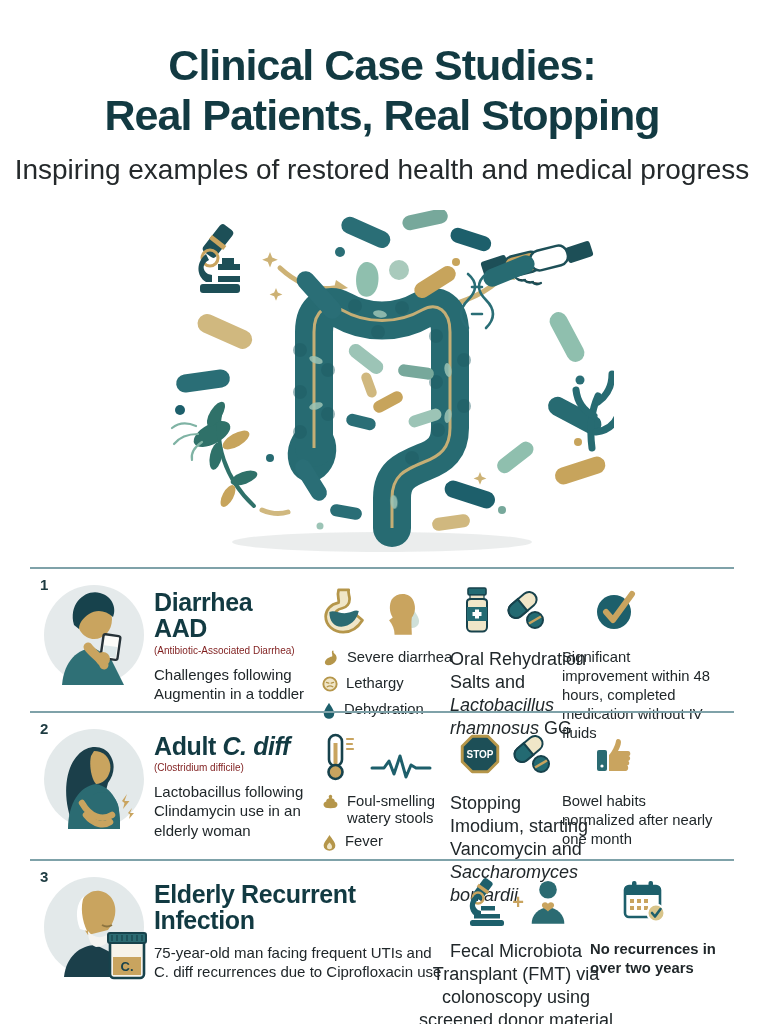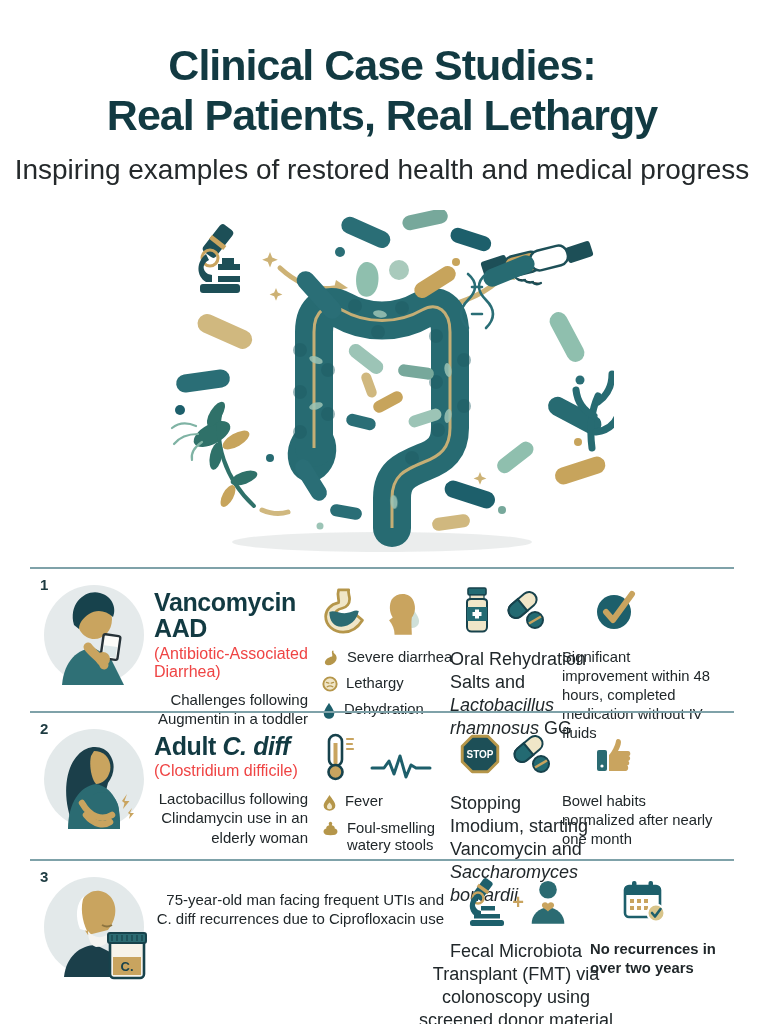--- a/index.html
+++ b/index.html
@@ -16,22 +16,22 @@
   #case1{top:567px;height:144px;}
   #case2{top:711px;height:148px;}
   #case3{top:859px;height:165px;}
   .num{position:absolute;left:10px;top:7px;font-size:15px;font-weight:bold;color:#1d3b41;}
   .avatar{position:absolute;left:14px;top:16px;width:100px;height:100px;}
   #case3 .avatar{width:112px;height:104px;}
   .c-title{position:absolute;left:124px;top:20px;width:154px;}
   #case3 .c-title{width:290px;}
   .case-title{font-size:25px;font-weight:bold;color:#123a42;letter-spacing:-0.4px;line-height:1.05;}
   .case-title em{}
-  .case-sub{font-size:16px;color:#ef4444;margin-top:3px;}
-  .case-desc{font-size:15px;color:#20272a;line-height:1.28;margin-top:9px;text-align:right;}
+  .case-sub{font-size:10px;color:#7f1d1d;margin-top:3px;}
+  .case-desc{font-size:15px;color:#20272a;line-height:1.28;margin-top:9px;}
   .c-sym{position:absolute;left:292px;top:14px;width:146px;}
   .big-icons{display:flex;gap:12px;align-items:flex-end;height:54px;}
   .sym-list{margin-top:12px;}
   .sym-item{display:flex;gap:8px;align-items:flex-start;margin-bottom:5px;}
   .sym-ic{flex:0 0 auto;margin-top:1px;}
   .sym-label{font-size:14.8px;color:#20272a;line-height:1.18;}
   .c-treat{position:absolute;left:420px;top:14px;width:140px;}
   #case3 .c-treat{left:386px;width:200px;text-align:center;}
   .t-icons{display:flex;gap:8px;align-items:center;height:54px;margin-left:10px;}
   #case3 .t-icons{justify-content:center;margin-left:0;gap:5px;}
@@ -44,21 +44,21 @@
   .o-text{font-size:14.8px;color:#20272a;line-height:1.28;margin-top:11px;}
 </style>
 </head>
 <body>
 
 <div class="page">
 
   <div class="header">
     <h1 class="title">
       <span>Clinical Case Studies:</span><br>
-      <span>Real Patients, Real Lethargy</span>
+      <span>Real Patients, Real Stopping</span>
     </h1>
     <div class="subtitle">Inspiring examples of restored health and medical progress</div>
   </div>
 
   <svg class="hero" viewBox="0 0 464 350">
 
     <ellipse cx="232" cy="332" rx="150" ry="10" fill="#5a6b6e" opacity="0.12"></ellipse>
 
     <g transform="translate(42,18)">
       <rect x="18" y="-4" width="16" height="34" rx="4" transform="rotate(38 26 13)" fill="#1d4f57"></rect>
@@ -203,21 +203,21 @@
       <circle cx="50" cy="50" r="50" fill="#e5eaeb"></circle>
       <path d="M18 100 C20 76 34 63 50 63 L66 72 80 100 Z" fill="#2f7076"></path>
       <path d="M36 18 C52 8 68 18 68 34 C68 46 60 54 50 54 C40 54 32 44 33 32 Z" fill="#c9a45f"></path>
       <path d="M30 40 C24 18 42 4 56 8 C68 11 73 23 69 32 C62 25 52 24 45 29 C39 33 35 38 35 44 Z" fill="#17424c"></path>
       <rect x="58" y="50" width="17" height="24" rx="2" fill="#fcfcf9" stroke="#263238" stroke-width="2.4" transform="rotate(8 66 62)"></rect>
       <rect x="60" y="61" width="13" height="11" fill="#dde8e9" transform="rotate(8 66 62)"></rect>
       <circle cx="59" cy="74" r="7" fill="#c9a45f"></circle>
       <path d="M44 62 C50 70 58 74 60 80" fill="none" stroke="#c9a45f" stroke-width="9" stroke-linecap="round"></path>
     </svg>
     <div class="c-title">
-      <div class="case-title"><span>Vancomycin AAD</span><em></em></div>
+      <div class="case-title"><span>Diarrhea AAD</span><em></em></div>
       <div class="case-sub">(Antibiotic-Associated Diarrhea)</div>
       <div class="case-desc">Challenges following Augmentin in a toddler</div>
     </div>
     <div class="c-sym">
       <div class="big-icons">
         <svg width="46" height="52" viewBox="0 0 50 52">
           <path d="M18 3 c-2 7 1 10 0 14 C9 19 4 25 4 32 c0 10 9 17 19 17 c9 0 16 -5 21 -13 l-7 -6 c-4 6 -8 8 -13 8 c-6 0 -10 -3 -10 -7 c0 -4 3 -7 8 -8 c5 -1 8 -5 8 -10 c0 -4 -2 -6 -1 -10 z" fill="#f0e6c8" stroke="#b5964a" stroke-width="3" stroke-linejoin="round"></path>
           <path d="M8 27 C14 24 20 30 28 28 C33 27 36 24 40 26 C38 36 30 43 21 43 C13 43 8 37 8 27Z" fill="#2b6b72"></path>
         </svg>
         <svg width="40" height="48" viewBox="0 0 44 50">
@@ -315,34 +315,34 @@
               <line x1="25" y1="16" x2="31" y2="16"></line>
             </g>
         </svg>
         <svg width="62" height="28" viewBox="0 0 62 28">
           <path d="M2 15 H14 L19 8 24 21 30 3 36 24 41 12 46 15 H60" fill="none" stroke="#1d5f6b" stroke-width="3" stroke-linecap="round" stroke-linejoin="round"></path>
         </svg>
       </div>
       <div class="sym-list">
         <div class="sym-item">
           <span class="sym-ic">
+            <svg width="17" height="16" viewBox="0 0 20 19">
+                <path d="M10 1 c3 1 2 3 1.5 4 c2.5 0.5 4 2 3.5 4 c2.5 0.5 4 2.5 3 5 c-0.7 2 -3 3 -8 3 c-5 0 -7.3 -1 -8 -3 c-1 -2.5 0.5 -4.5 3 -5 c-0.5 -2 1 -3.5 3.5 -4 C8 4 7 2 10 1z" fill="#b5964a"></path>
+              </svg>
+          </span>
+          <span class="sym-label">Foul-smelling watery stools</span>
+        </div>
+        <div class="sym-item">
+          <span class="sym-ic">
             <svg width="15" height="17" viewBox="0 0 18 20">
                 <path d="M9 1 C12 6 16 9 16 14 A7 6 0 0 1 2 14 C2 10 6 6 9 1z" fill="#b5964a"></path>
                 <path d="M9 10 c1.5 2 3 3 3 5 a3 3 0 0 1 -6 0 c0 -2 1.5 -3 3 -5z" fill="#f0e6c8"></path>
               </svg>
           </span>
           <span class="sym-label">Fever</span>
-        </div>
-        <div class="sym-item">
-          <span class="sym-ic">
-            <svg width="17" height="16" viewBox="0 0 20 19">
-                <path d="M10 1 c3 1 2 3 1.5 4 c2.5 0.5 4 2 3.5 4 c2.5 0.5 4 2.5 3 5 c-0.7 2 -3 3 -8 3 c-5 0 -7.3 -1 -8 -3 c-1 -2.5 0.5 -4.5 3 -5 c-0.5 -2 1 -3.5 3.5 -4 C8 4 7 2 10 1z" fill="#b5964a"></path>
-              </svg>
-          </span>
-          <span class="sym-label">Foul-smelling watery stools</span>
         </div>
       </div>
     </div>
     <div class="c-treat">
       <div class="t-icons">
         <svg width="40" height="40" viewBox="0 0 36 36">
           <path d="M11 2 H25 L34 11 V25 L25 34 H11 L2 25 V11 Z" fill="#1d4f57" stroke="#b5964a" stroke-width="2.6" stroke-linejoin="round"></path>
           <text x="18" y="21.5" text-anchor="middle" font-family="Liberation Sans, sans-serif" font-size="9" font-weight="bold" fill="#ffffff">STOP</text>
         </svg>
         <svg width="44" height="42" viewBox="0 0 44 42">
@@ -387,20 +387,21 @@
             <line x1="17" y1="2" x2="17" y2="8"></line>
             <line x1="22" y1="2" x2="22" y2="8"></line>
             <line x1="27" y1="2" x2="27" y2="8"></line>
             <line x1="32" y1="2" x2="32" y2="8"></line>
           </g>
         <rect x="3" y="24" width="28" height="18" fill="#c9a45f"></rect>
         <text x="17" y="38" text-anchor="middle" font-family="Liberation Sans, sans-serif" font-size="13" font-weight="bold" fill="#17424c">C.</text>
       </g>
     </svg>
     <div class="c-title">
+      <div class="case-title"><span>Elderly Recurrent Infection</span><em></em></div>
       <div class="case-desc">75-year-old man facing frequent UTIs and C. diff recurrences due to Ciprofloxacin use</div>
     </div>
     <div class="c-treat">
       <div class="t-icons">
         <svg width="42" height="48" viewBox="0 0 42 48">
           <rect x="13" y="0" width="11" height="22" rx="3" transform="rotate(36 18 10)" fill="#1d5f6b"></rect>
           <rect x="12" y="9" width="13" height="3.5" transform="rotate(36 18 10)" fill="#c9a45f"></rect>
           <circle cx="13" cy="20" r="5.5" fill="none" stroke="#c9a45f" stroke-width="2.4"></circle>
           <path d="M10 17 C3 23 3 33 10 38 L16 38 16 33 13 32 C9 29 9 25 13 22 Z" fill="#1d5f6b"></path>
           <rect x="16" y="28" width="14" height="4.5" fill="#1d5f6b"></rect>

